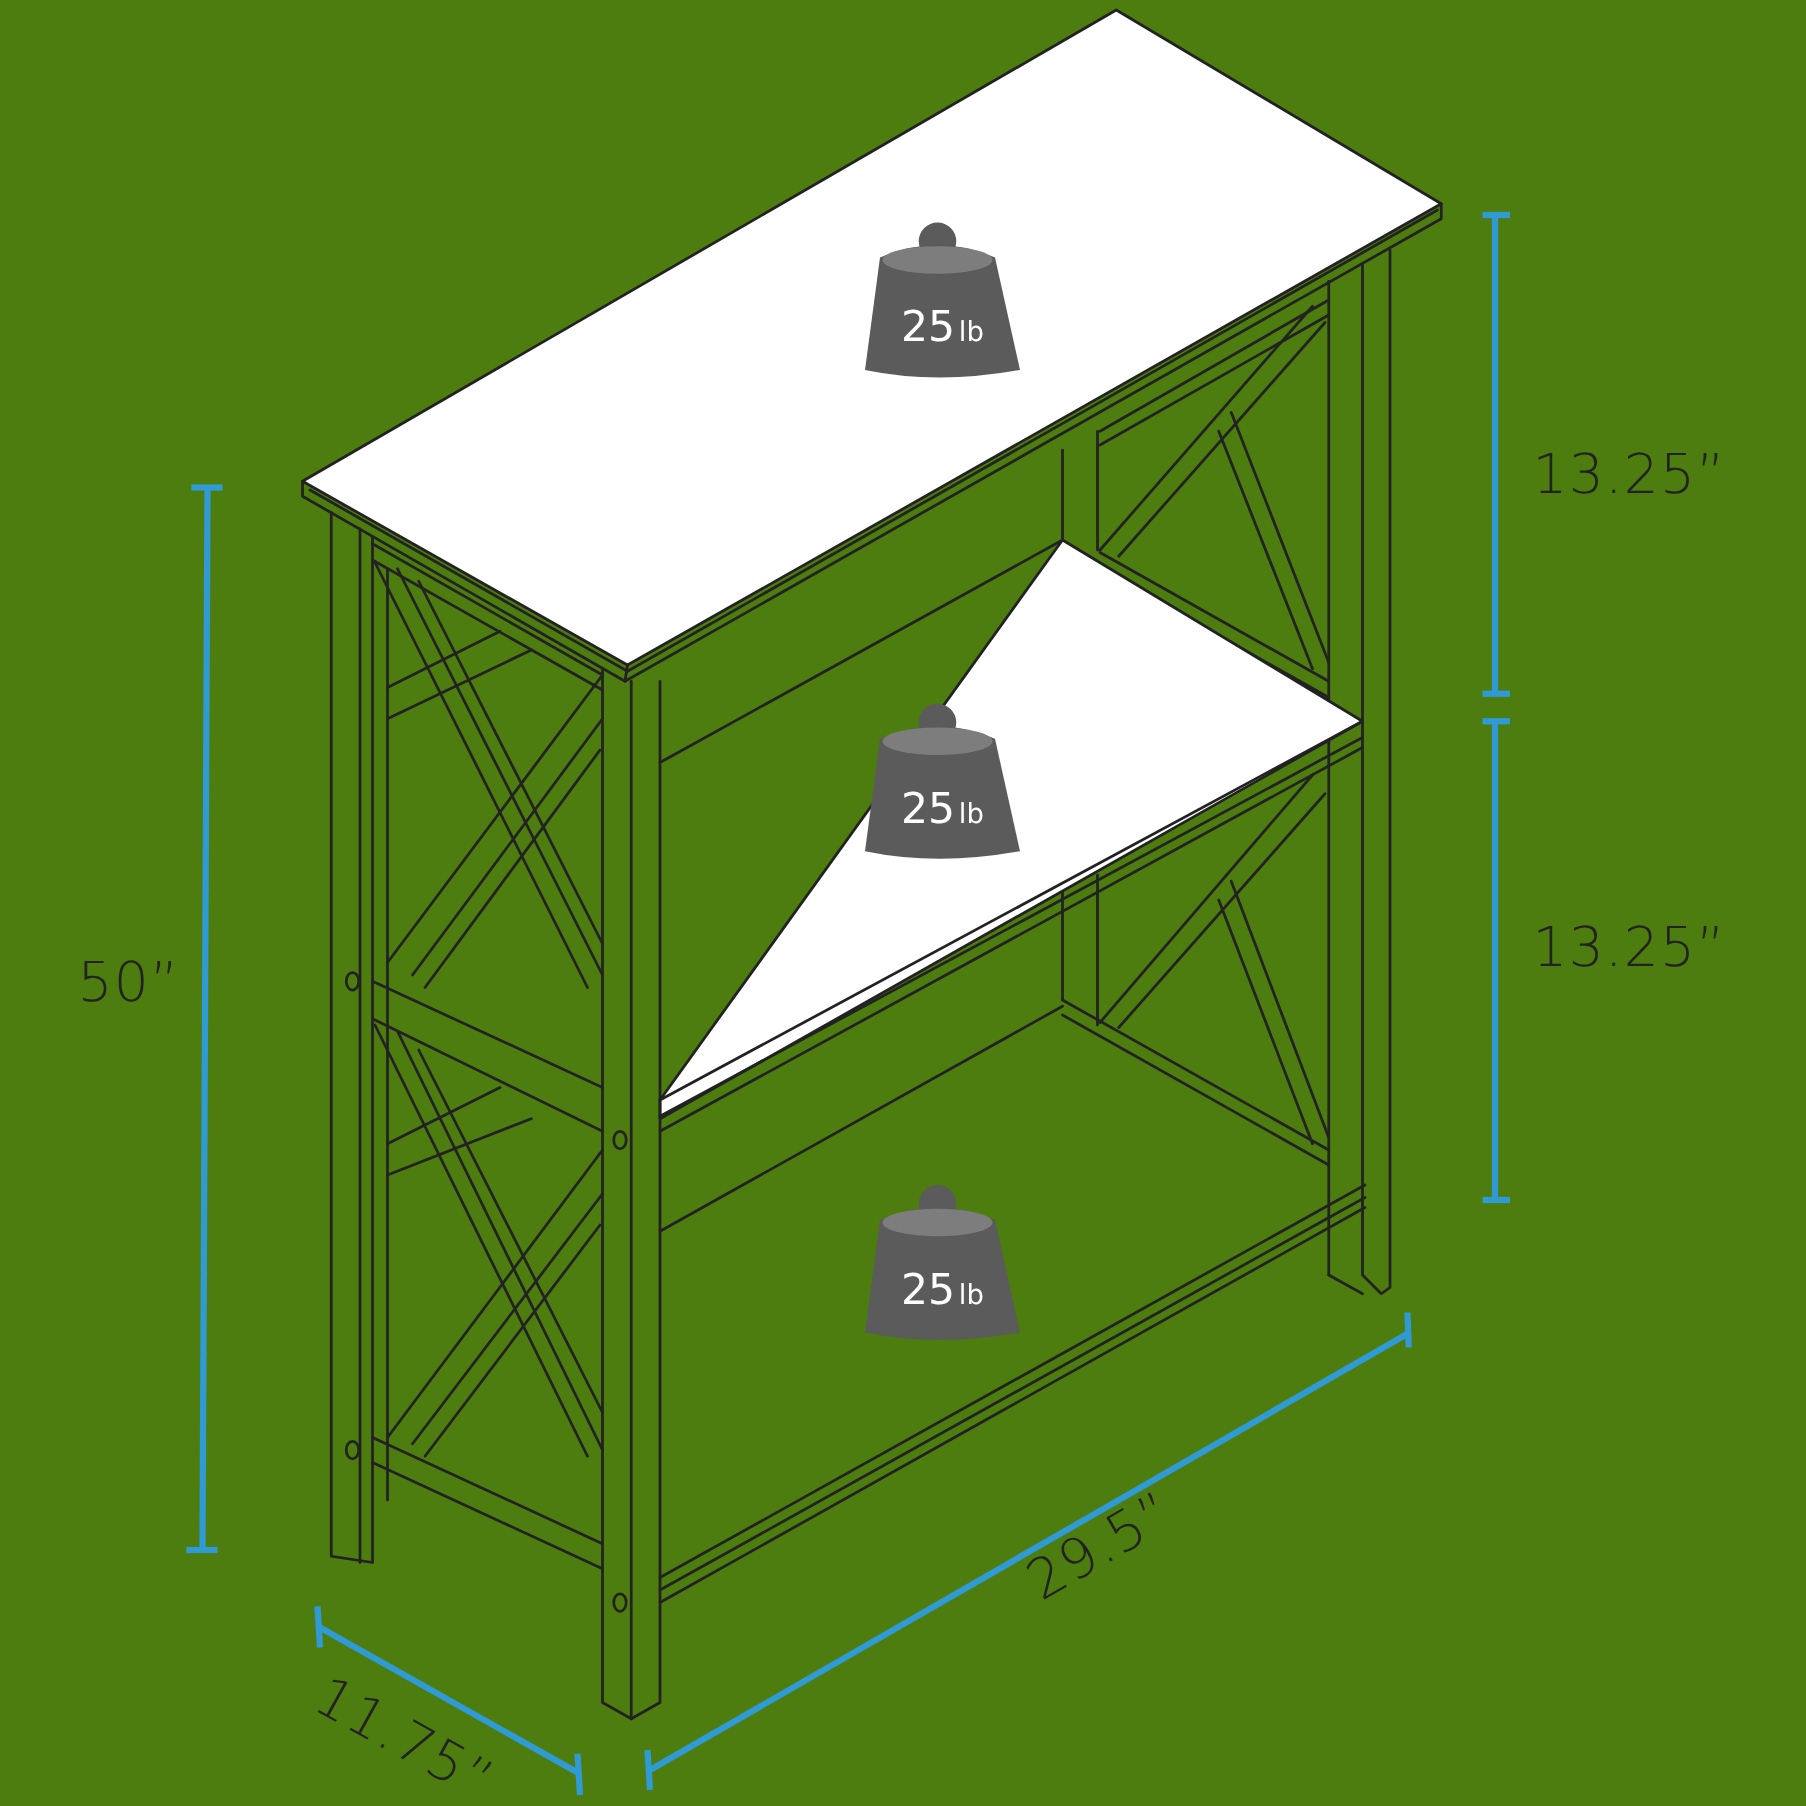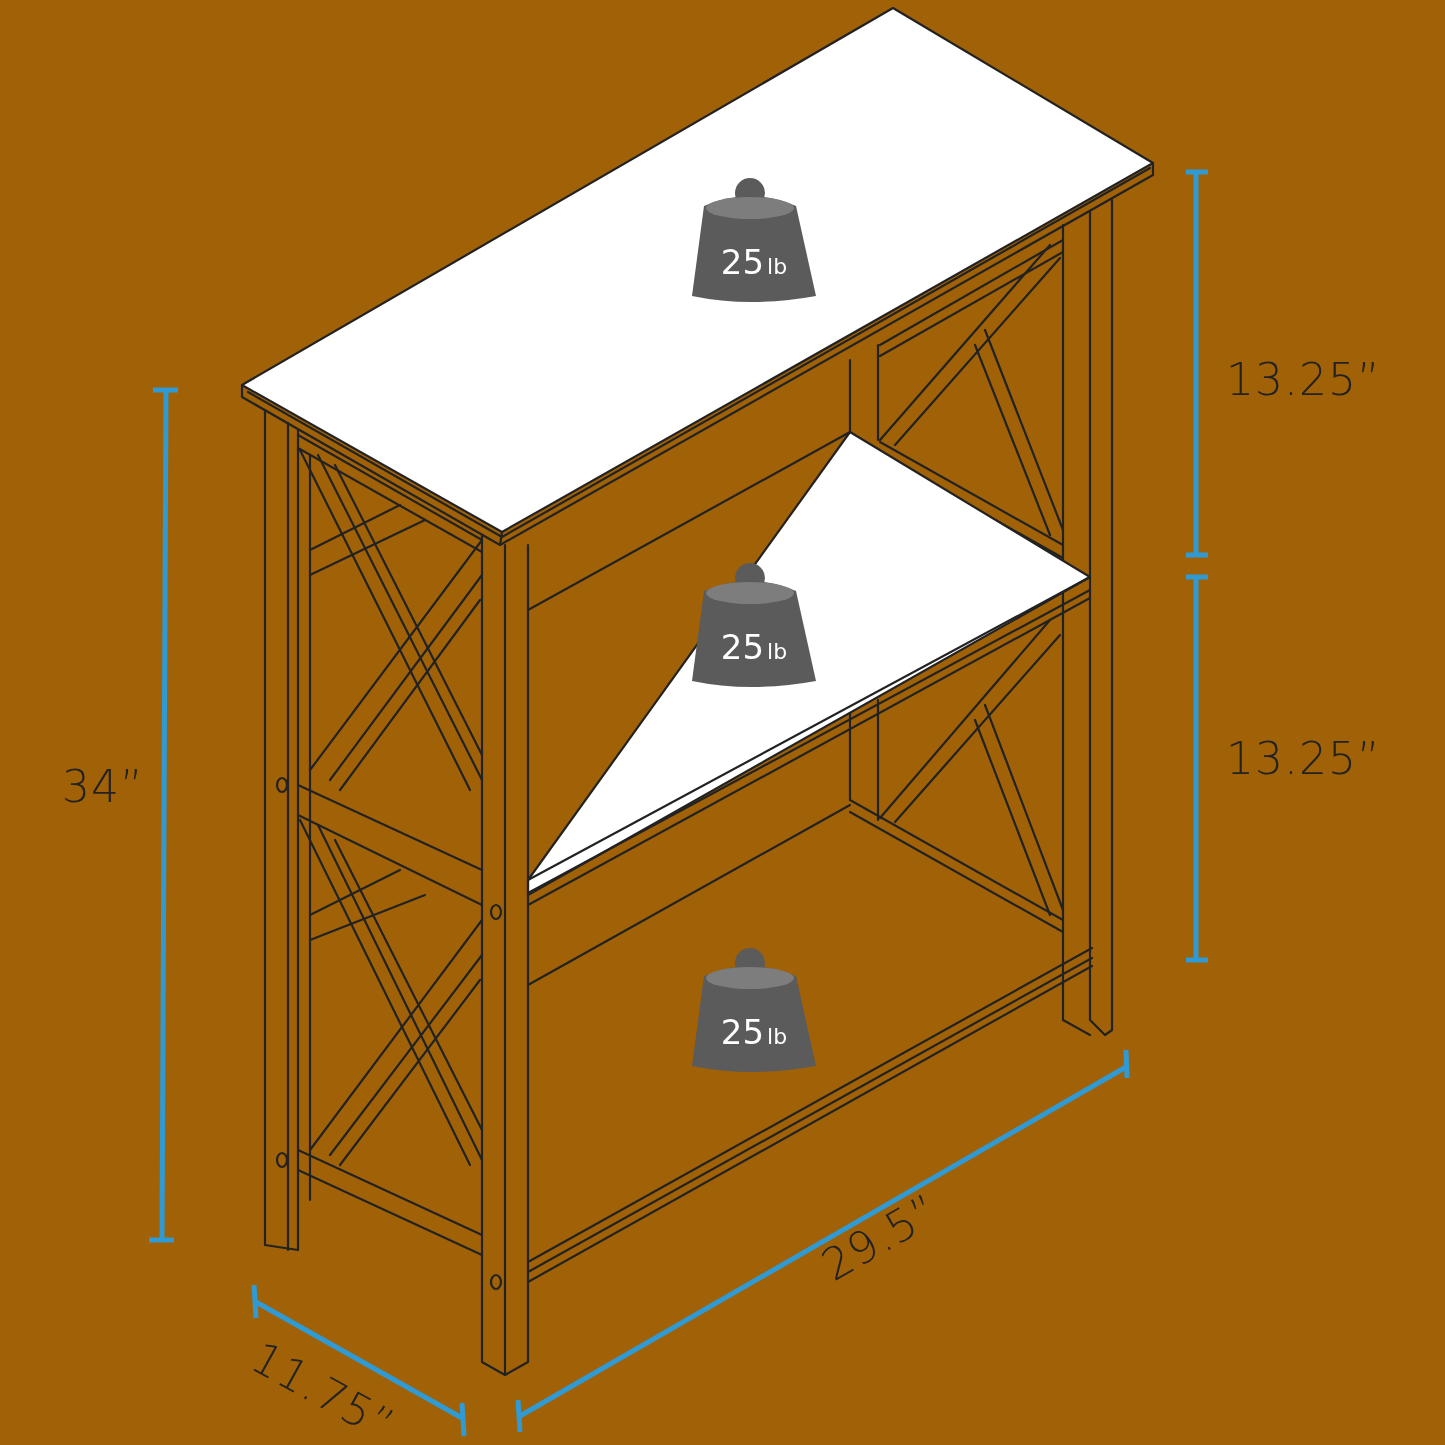--- a/index.html
+++ b/index.html
@@ -1,16 +1,16 @@
 <!DOCTYPE html>
 <html><head>
 <meta charset="utf-8">
 <style>
   html, body { margin:0; padding:0; background:#ffffff; }
-  #stage { position:relative; width:1445px; height:1445px; overflow:hidden; background:#a16207; }
+  #stage { position:relative; width:1445px; height:1445px; overflow:hidden; background:#4d7c0f; }
   svg#drawing { position:absolute; left:0; top:0; width:1445px; height:1445px; }
   .dim-label {
     position:absolute; font-family:"DejaVu Sans", sans-serif; font-weight:200;
     color:#222; white-space:nowrap; letter-spacing:1px; font-size:44px; line-height:1;
   }
   .weight-label {
     position:absolute; font-family:"DejaVu Sans", sans-serif; color:#fff;
     white-space:nowrap; line-height:1; text-align:center;
   }
   .weight-label .num { font-size:34px; }
@@ -149,18 +149,18 @@
   <div class="weight-label" style="left:692px;top:245px;width:124px;">
     <span class="num">25</span><span class="unit">lb</span>
   </div>
   <div class="weight-label" style="left:692px;top:630px;width:124px;">
     <span class="num">25</span><span class="unit">lb</span>
   </div>
   <div class="weight-label" style="left:692px;top:1015px;width:124px;">
     <span class="num">25</span><span class="unit">lb</span>
   </div>
 
-  <div class="dim-label" style="left:62px;top:765px;">34”</div>
+  <div class="dim-label" style="left:62px;top:765px;">50”</div>
   <div class="dim-label" style="left:1226px;top:358px;">13.25”</div>
   <div class="dim-label" style="left:1226px;top:737px;">13.25”</div>
   <div class="dim-label" style="left:815px;top:1250px;transform:rotate(-30deg);transform-origin:left top;">29.5”</div>
   <div class="dim-label" style="left:266px;top:1335px;transform:rotate(29deg);transform-origin:left top;">11.75”</div>
 </div>
 
 </body></html>

